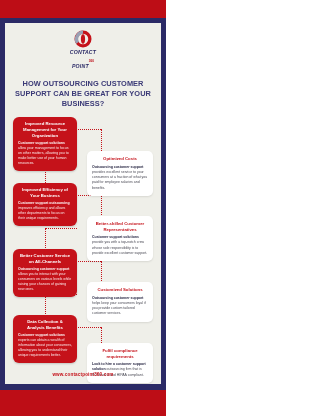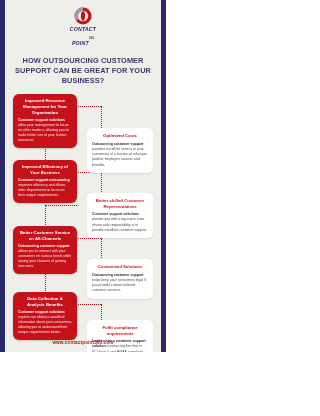--- a/index.html
+++ b/index.html
@@ -4,23 +4,23 @@
 <style>
   * { box-sizing: border-box; margin: 0; padding: 0; }
   html, body {
     width: 166px; height: 416px;
     font-family: "Liberation Sans", sans-serif;
     background: #ffffff;
     overflow: hidden;
   }
   .poster {
     position: relative;
-    width: 166px; height: 352px;
+    width: 166px; height: 416px;
     background: #2b2a66;
-    display: flex; flex-direction: row;
+    display: flex; flex-direction: column;
   }
   .bar-red-top { height: 18px; background: #bd0d16; flex: none; }
   .bar-navy { height: 5px; background: #2b2a66; flex: none; }
   .canvas-wrap {
     flex: 1 1 auto;
     background: #2b2a66;
     padding: 0 5px 0 5px;
     display: flex; flex-direction: column;
   }
   .canvas {

